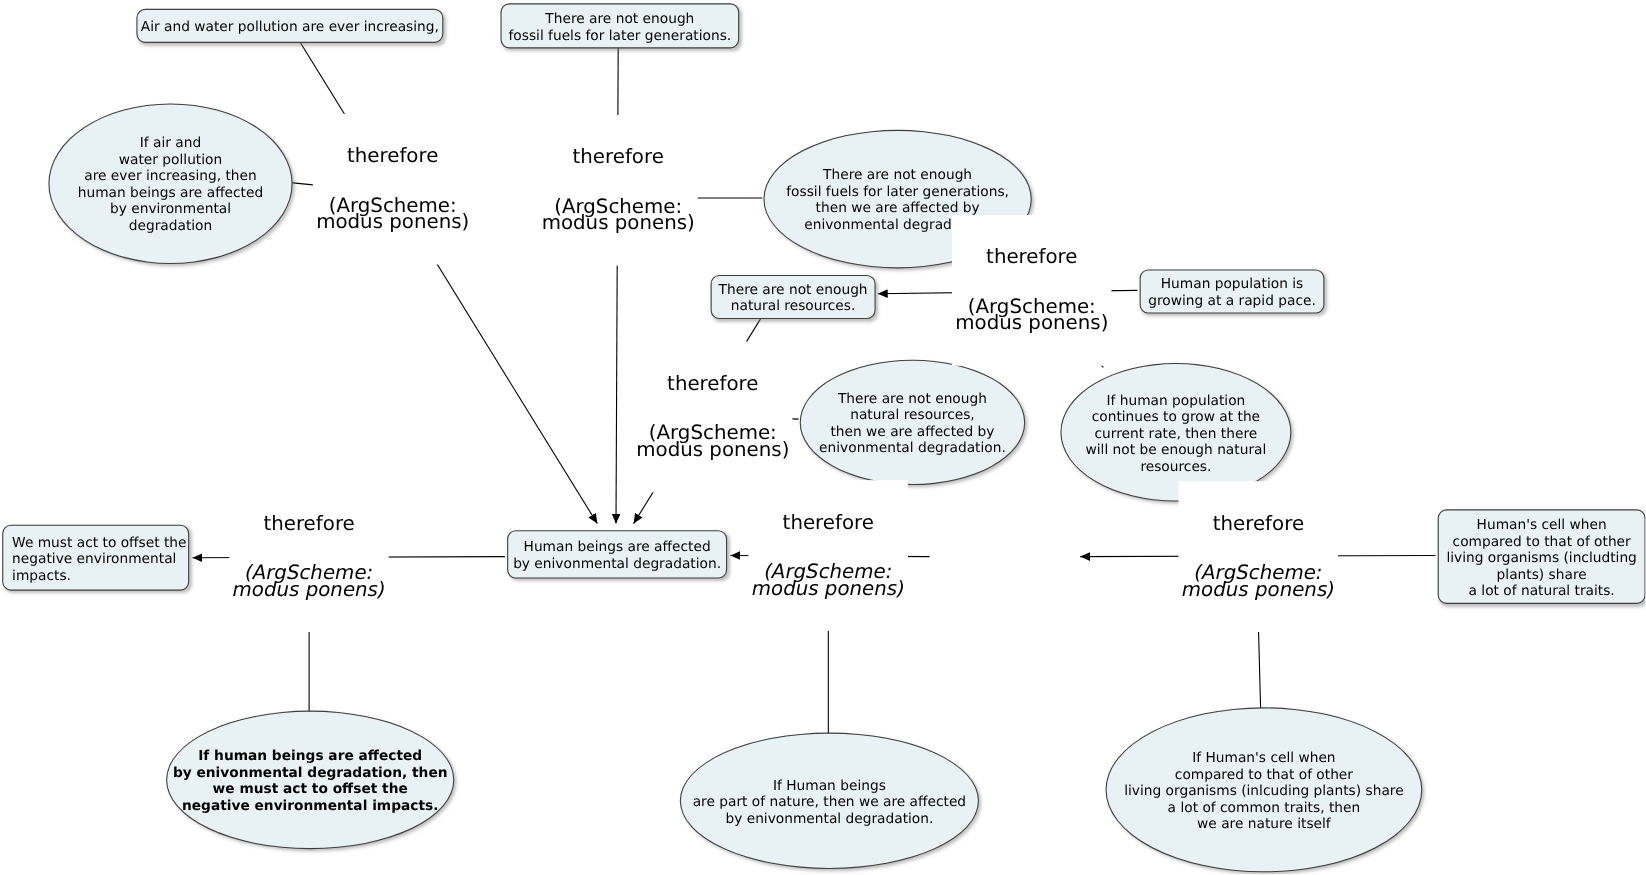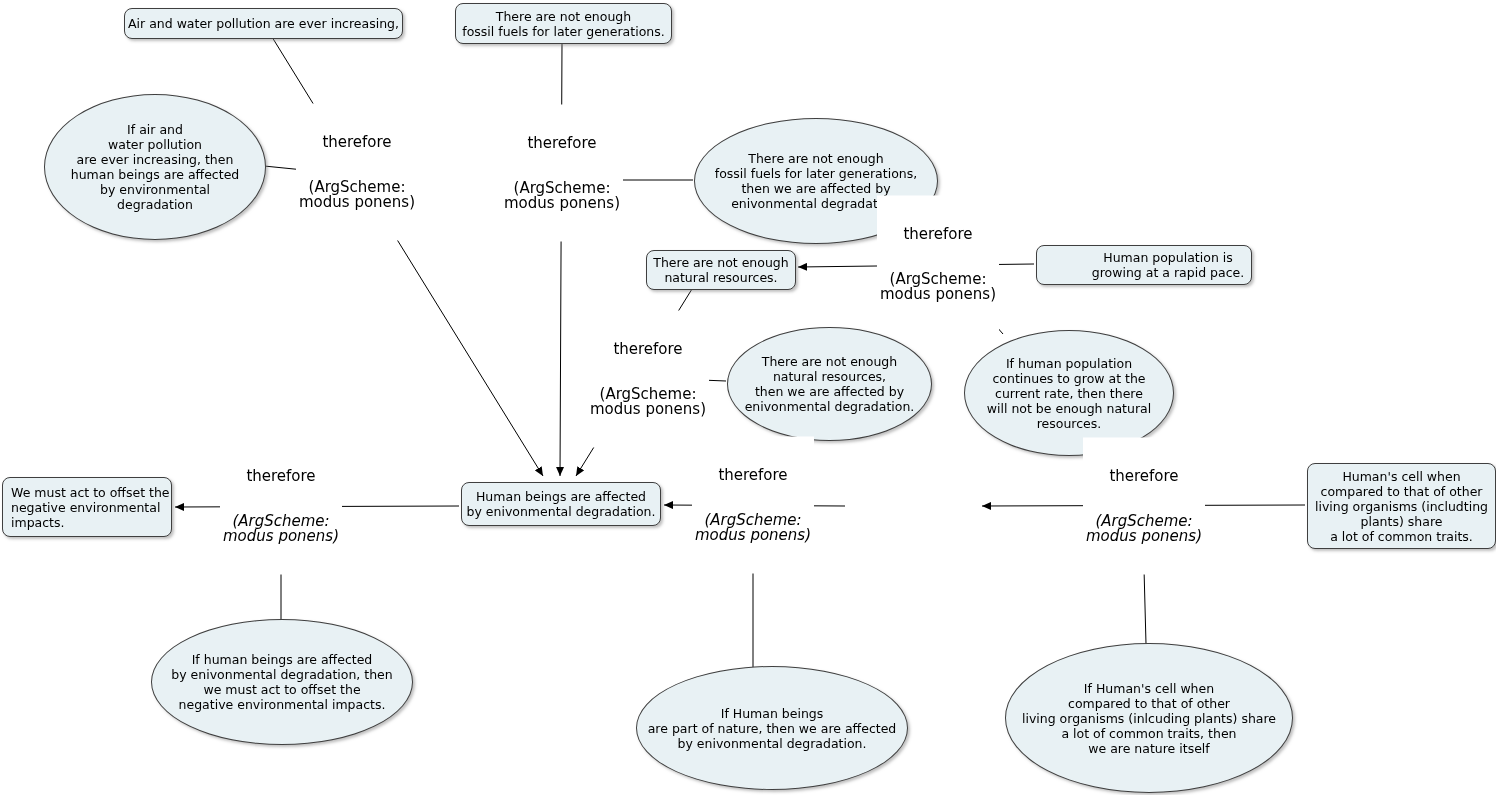--- a/index.html
+++ b/index.html
@@ -29,21 +29,21 @@
     white-space:pre;
     font-size:12.5px;line-height:15px;
   }
   .align-left .txt{text-align:left;padding-left:8px;}
   .edge-label{
     position:absolute;
     transform:translate(-50%,-50%);
     z-index:3;
     background:#fff;
     text-align:center;
-    font-size:15px;line-height:15px;
+    font-size:18px;line-height:15px;
     padding:1px 3px;
     white-space:pre;
   }
   .edge-label span{display:block;}
   .edge-label.italic-scheme .scheme{font-style:italic;}
 </style>
 </head>
 <body>
 
 <div class="canvas">
@@ -79,21 +79,21 @@
   <div class="node box" style="left:455px;top:3px;width:215px;height:39px;">
     <span class="txt">There are not enough
 fossil fuels for later generations.</span>
   </div>
 
   <div class="node box" style="left:646px;top:250px;width:148px;height:38px;">
     <span class="txt">There are not enough
 natural resources.</span>
   </div>
 
-  <div class="node box" style="left:1036px;top:245px;width:166px;height:38px;padding-left:48px;">
+  <div class="node box" style="left:1036px;top:245px;width:166px;height:38px;">
     <span class="txt">Human population is
 growing at a rapid pace.</span>
   </div>
 
   <div class="node box align-left" style="left:2px;top:477px;width:168px;height:58px;">
     <span class="txt">We must act to offset the
 negative environmental
 impacts.</span>
   </div>
 
@@ -101,21 +101,21 @@
     <span class="txt">Human beings are affected
 by enivonmental degradation.</span>
   </div>
 
 
   <div class="node box" style="left:1307px;top:463px;width:187px;height:84px;">
     <span class="txt">Human's cell when
 compared to that of other
 living organisms (includting
 plants) share
-a lot of common traits.</span>
+a lot of natural traits.</span>
   </div>
 
   <div class="node ellipse" style="left:44px;top:94px;width:220px;height:144px;">
     <span class="txt">If air and
 water pollution
 are ever increasing, then
 human beings are affected
 by environmental
 degradation</span>
   </div>
@@ -135,28 +135,28 @@
   </div>
 
   <div class="node ellipse" style="left:964px;top:330px;width:208px;height:124px;">
     <span class="txt">If human population
 continues to grow at the
 current rate, then there
 will not be enough natural
 resources.</span>
   </div>
 
-  <div class="node ellipse" style="left:151px;top:619px;width:260px;height:124px;">
+  <div class="node ellipse" style="left:151px;top:646px;width:260px;height:124px;font-weight:bold;">
     <span class="txt">If human beings are affected
 by enivonmental degradation, then
 we must act to offset the
 negative environmental impacts.</span>
   </div>
 
-  <div class="node ellipse" style="left:636px;top:666px;width:270px;height:122px;">
+  <div class="node ellipse" style="left:618px;top:666px;width:270px;height:122px;">
     <span class="txt">If Human beings
 are part of nature, then we are affected
 by enivonmental degradation.</span>
   </div>
 
   <div class="node ellipse" style="left:1005px;top:643px;width:286px;height:148px;">
     <span class="txt">If Human's cell when
 compared to that of other
 living organisms (inlcuding plants) share
 a lot of common traits, then

